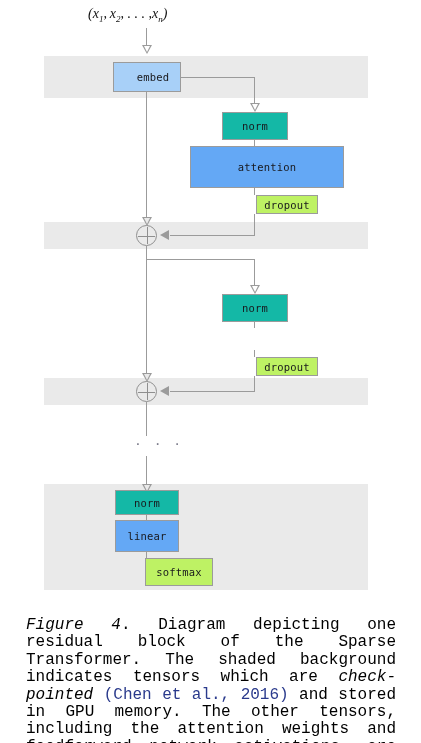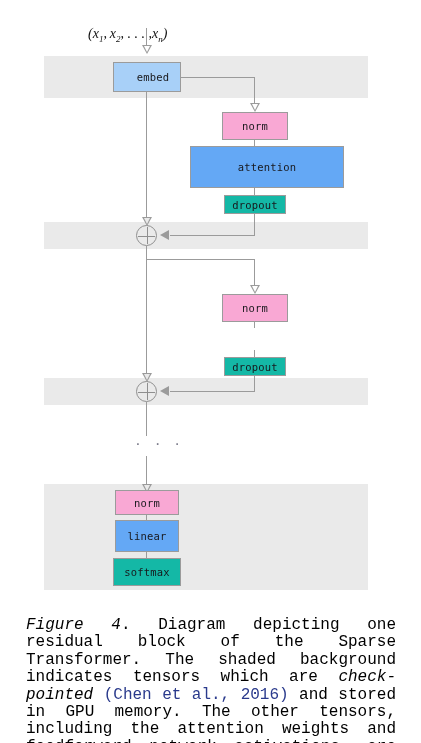--- a/index.html
+++ b/index.html
@@ -39,22 +39,22 @@
     font-size: 10.5px;
     color: #18181c;
     display: flex;
     align-items: center;
     justify-content: center;
     letter-spacing: 0.2px;
     white-space: nowrap;
   }
   .fill-mid   { background: #a8d0f8; }
   .fill-dark  { background: #64a8f5; }
-  .fill-light { background: #f9a8d4; }
-  .fill-pale  { background: #14b8a6; }
+  .fill-light { background: #14b8a6; }
+  .fill-pale  { background: #bef264; margin-left: 32px; }
 
   .edge {
     position: absolute;
     background: #9b9b9b;
   }
   .edge.v { width: 1px; }
   .edge.h { height: 1px; }
 
   
   .arrow-down, .arrow-left {
@@ -144,21 +144,21 @@
   }
   #caption .figno { font-style: italic; }
   #caption .em { font-style: italic; }
   #caption .cite { color: #2a3a8c; }
 </style>
 </head>
 <body>
 
 <div id="figure">
 
-  <div class="input-label" style="left:88px; top:6px;margin-top:20px;">
+  <div class="input-label" style="left:88px; top:6px;">
     <span>(</span><span>x</span><sub>1</sub><span>, </span><span>x</span><sub>2</sub><span>, . . . ,</span><span>x</span><sub>n</sub><span>)</span>
   </div>
 
   <div class="band" style="top:56px; height:42px;"></div>
   <div class="band" style="top:222px; height:27px;"></div>
   <div class="band" style="top:378px; height:27px;"></div>
   <div class="band" style="top:484px; height:106px;"></div>
 
   <div class="edge v" style="left:146px; top:28px; height:18px;"></div>
   <div class="arrow-down" style="left:142px; top:45px;"></div>

